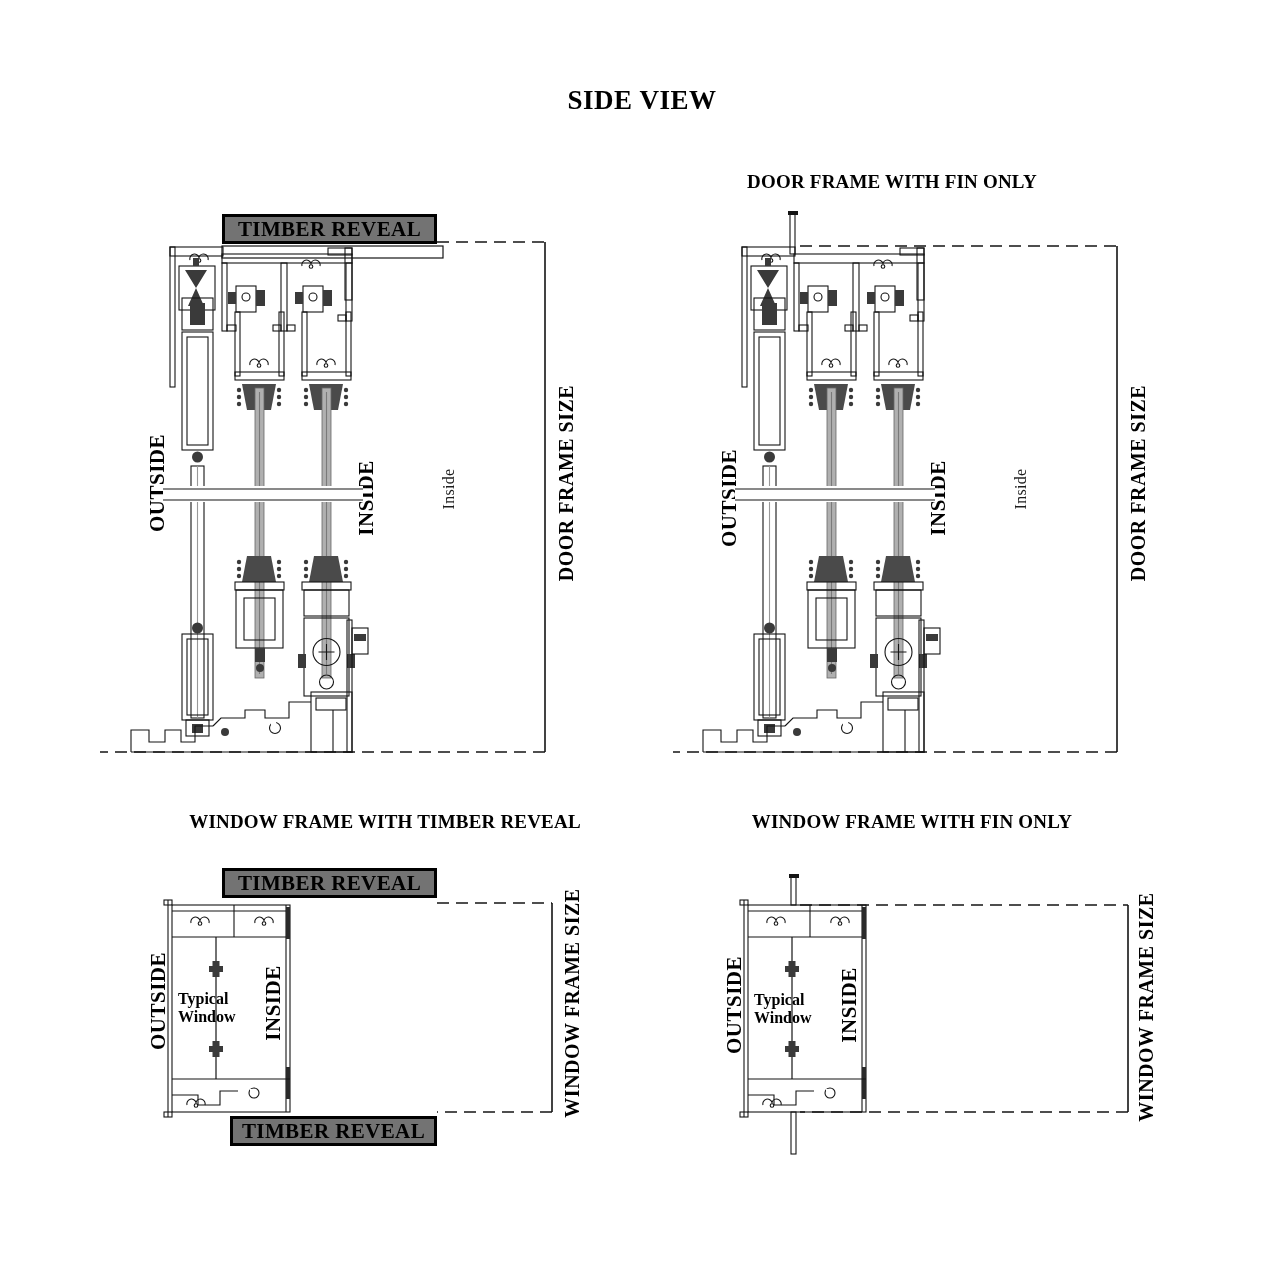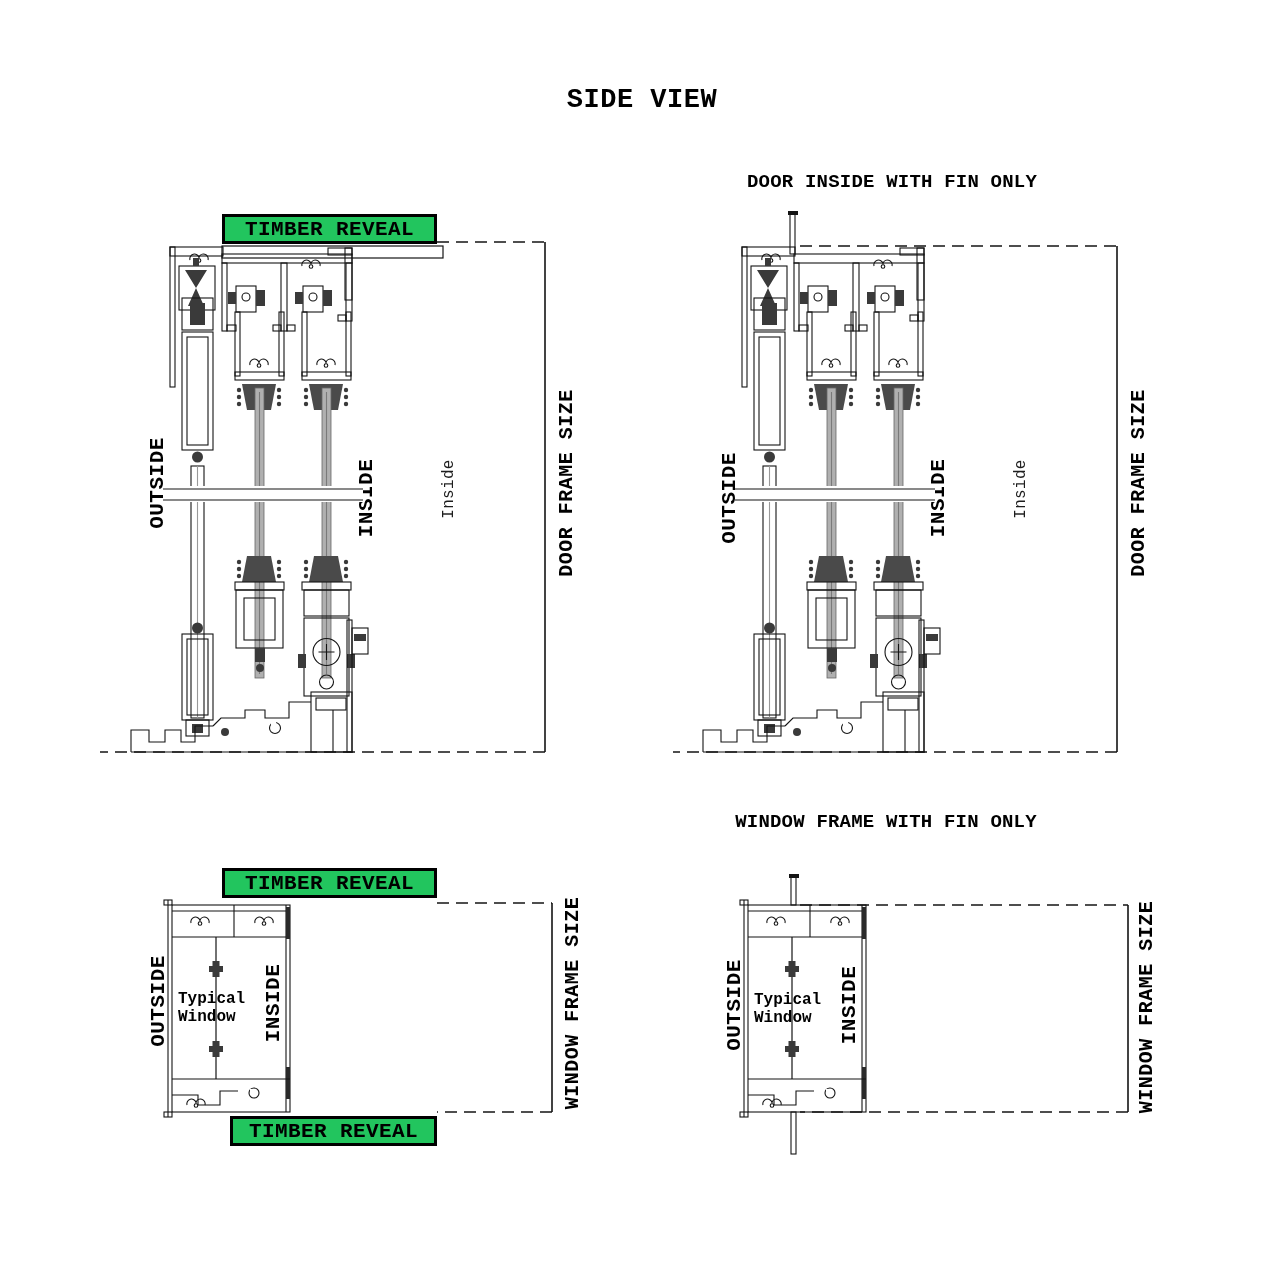--- a/index.html
+++ b/index.html
@@ -1,35 +1,35 @@
 <!DOCTYPE html>
 <html><head>
 <meta charset="utf-8">
 <style>
   html,body{margin:0;padding:0;background:#ffffff;}
   .canvas{
     position:relative;width:1269px;height:1190px;background:#ffffff;
-    font-family:Liberation Mono, monospace;color:#000;overflow:hidden;
+    font-family:Liberation Serif, serif;color:#000;overflow:hidden;
   }
   .page-title{
     position:absolute;transform:translate(-50%,-50%);
     font-size:27px;font-weight:bold;letter-spacing:.5px;white-space:nowrap;
   }
   .q-title{
     position:absolute;transform:translate(-50%,-50%);
     font-size:19px;font-weight:bold;letter-spacing:.2px;white-space:nowrap;
   }
   .vlabel{
     position:absolute;transform:translate(-50%,-50%) rotate(-90deg);
     font-size:20px;font-weight:bold;letter-spacing:.5px;white-space:nowrap;
   }
   .vlabel.big{font-size:21px;}
   .vlabel.light{font-weight:400;font-size:16px;color:#1d1d1d;letter-spacing:.3px;}
   .reveal-box{
-    position:absolute;box-sizing:border-box;border:3px solid #000;background:#22c55e;
+    position:absolute;box-sizing:border-box;border:3px solid #000;background:#737373;
     display:flex;align-items:center;justify-content:center;
     font-size:21px;font-weight:bold;letter-spacing:.4px;white-space:nowrap;z-index:5;
   }
   .note{
     position:absolute;transform:translate(-50%,-50%);
     font-size:16px;font-weight:bold;text-align:left;line-height:1.15;width:84px;z-index:4;
   }
   svg.drawing{position:absolute;left:0;top:0;z-index:1;}
 </style>
 </head>
@@ -243,32 +243,33 @@
   </svg>
 
   <div class="page-title" style="left:642px;top:100px;">SIDE VIEW</div>
 
   <div class="reveal-box" style="left:222px;top:214px;width:215px;height:30px;">TIMBER REVEAL</div>
   <div class="vlabel big" style="left:157px;top:483px;">OUTSIDE</div>
   <div class="vlabel big" style="left:366px;top:498px;">INSIDE</div>
   <div class="vlabel light" style="left:449px;top:489px;">Inside</div>
   <div class="vlabel" style="left:566px;top:483px;">DOOR FRAME SIZE</div>
 
-  <div class="q-title" style="left:892px;top:182px;">DOOR INSIDE WITH FIN ONLY</div>
+  <div class="q-title" style="left:892px;top:182px;">DOOR FRAME WITH FIN ONLY</div>
   <div class="vlabel big" style="left:729px;top:498px;">OUTSIDE</div>
   <div class="vlabel big" style="left:938px;top:498px;">INSIDE</div>
   <div class="vlabel light" style="left:1021px;top:489px;">Inside</div>
   <div class="vlabel" style="left:1138px;top:483px;">DOOR FRAME SIZE</div>
 
+  <div class="q-title" style="left:385px;top:822px;">WINDOW FRAME WITH TIMBER REVEAL</div>
   <div class="reveal-box" style="left:222px;top:868px;width:215px;height:30px;">TIMBER REVEAL</div>
   <div class="reveal-box" style="left:230px;top:1116px;width:207px;height:30px;">TIMBER REVEAL</div>
   <div class="vlabel big" style="left:158px;top:1001px;">OUTSIDE</div>
   <div class="vlabel big" style="left:273px;top:1003px;">INSIDE</div>
   <div class="note" style="left:220px;top:1008px;">Typical Window</div>
   <div class="vlabel" style="left:572px;top:1003px;">WINDOW FRAME SIZE</div>
 
-  <div class="q-title" style="left:886px;top:822px;">WINDOW FRAME WITH FIN ONLY</div>
+  <div class="q-title" style="left:912px;top:822px;">WINDOW FRAME WITH FIN ONLY</div>
   <div class="vlabel big" style="left:734px;top:1005px;">OUTSIDE</div>
   <div class="vlabel big" style="left:849px;top:1005px;">INSIDE</div>
   <div class="note" style="left:796px;top:1009px;">Typical Window</div>
   <div class="vlabel" style="left:1146px;top:1007px;">WINDOW FRAME SIZE</div>
 
 </div>
 
 </body></html>

